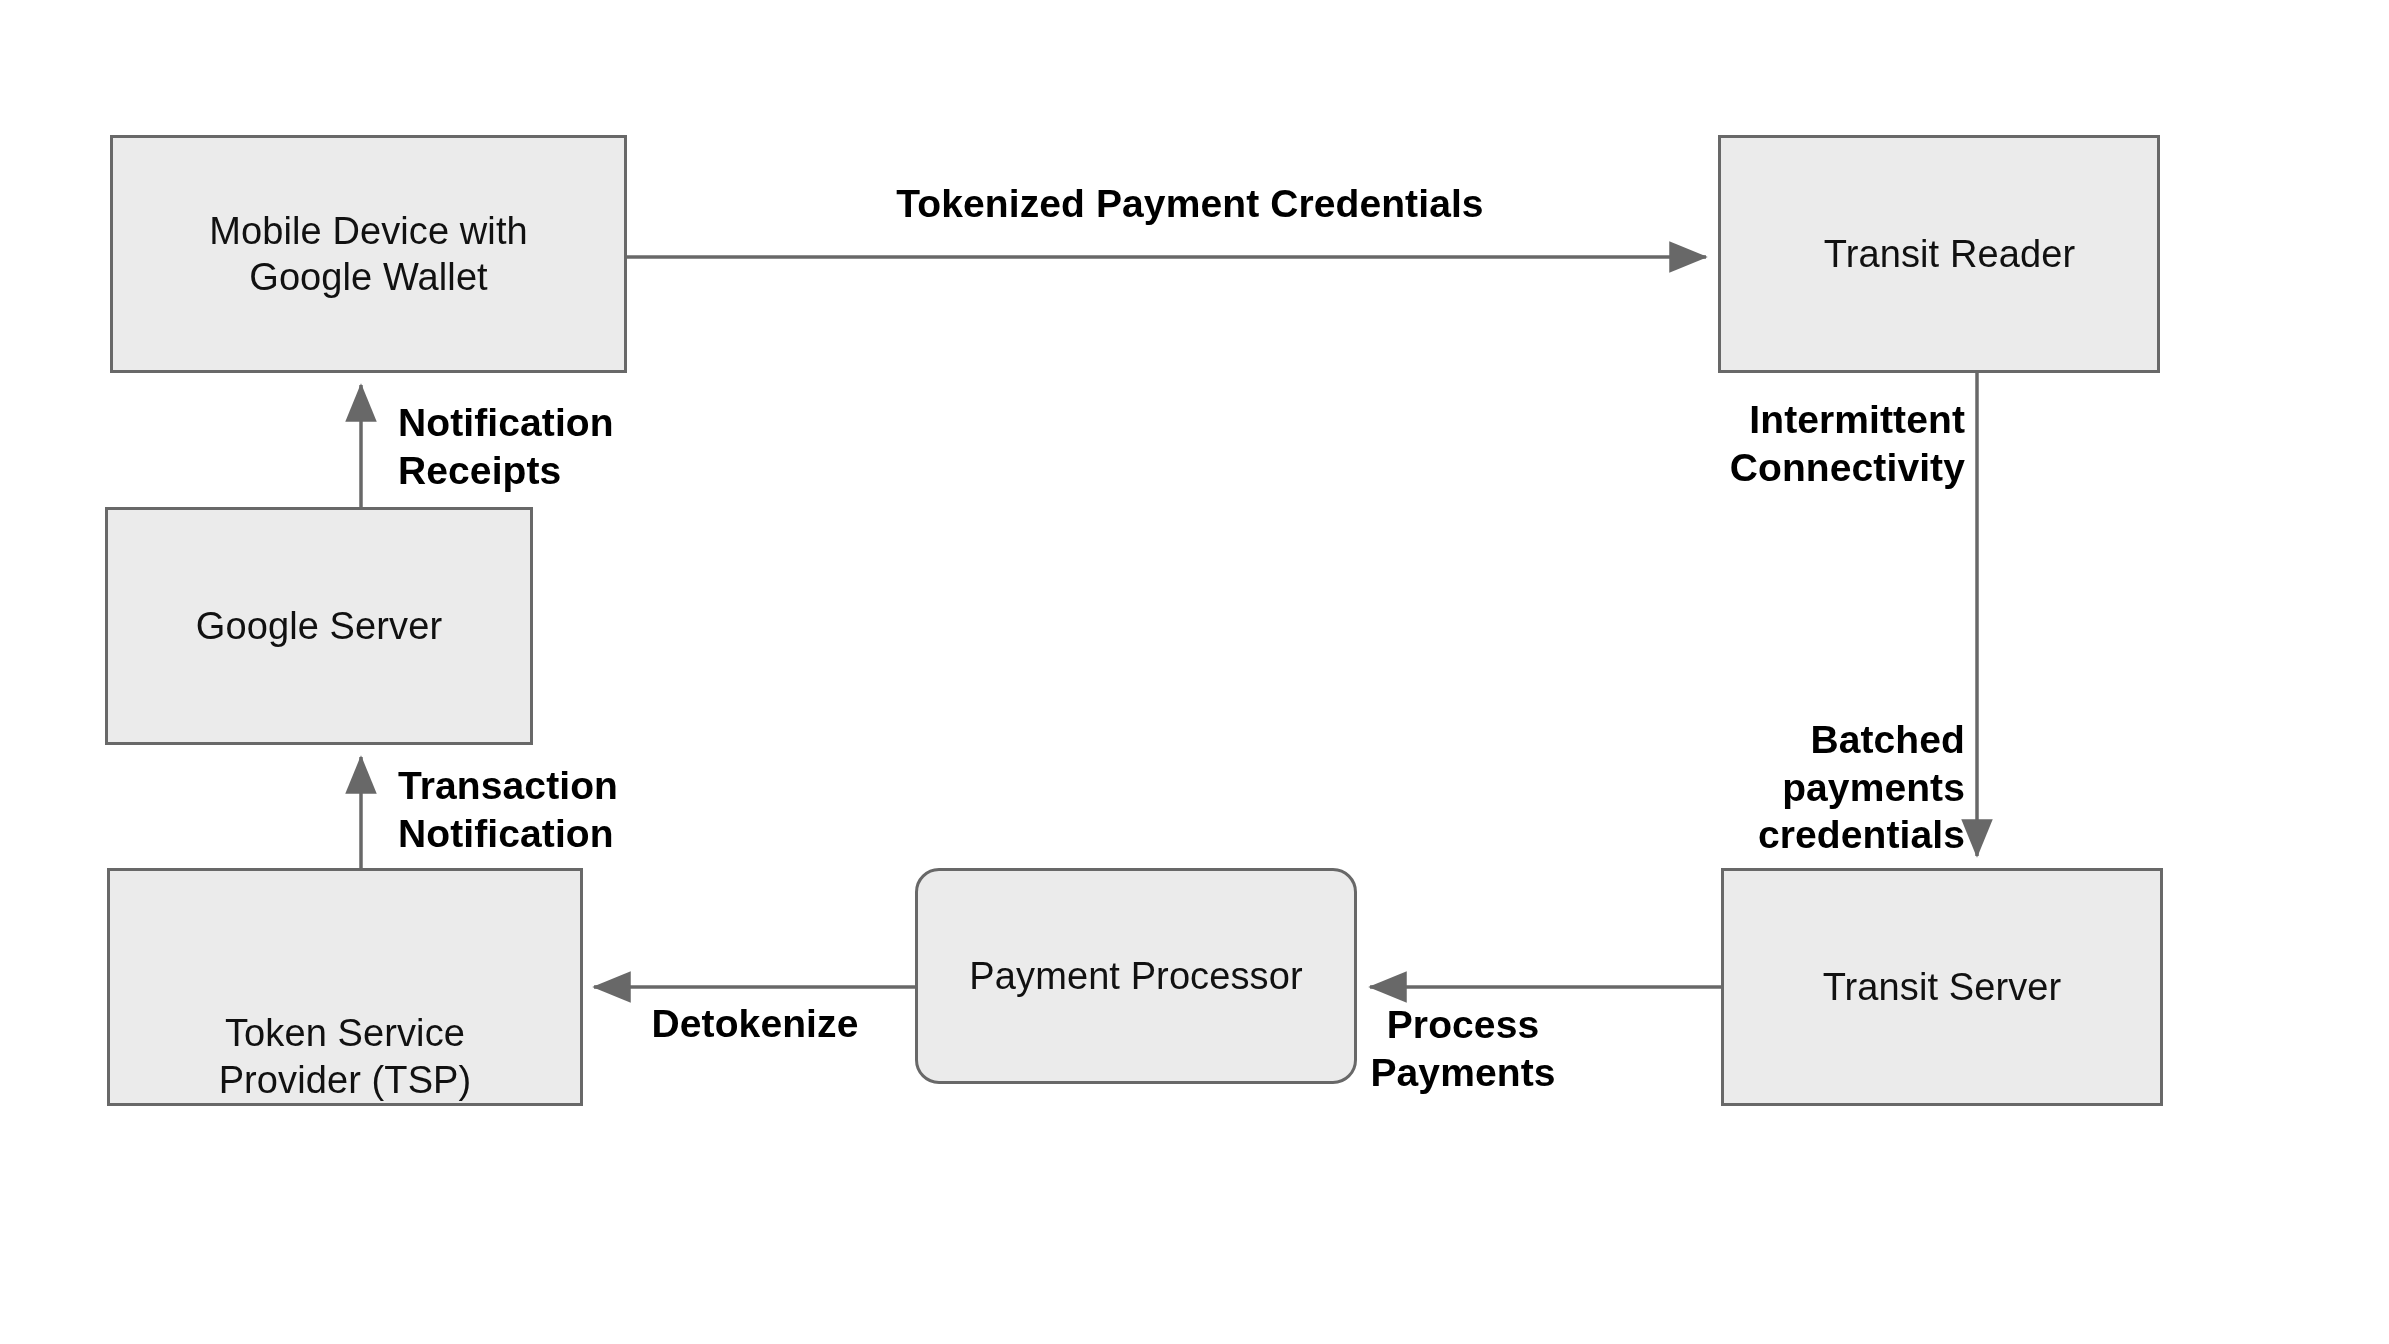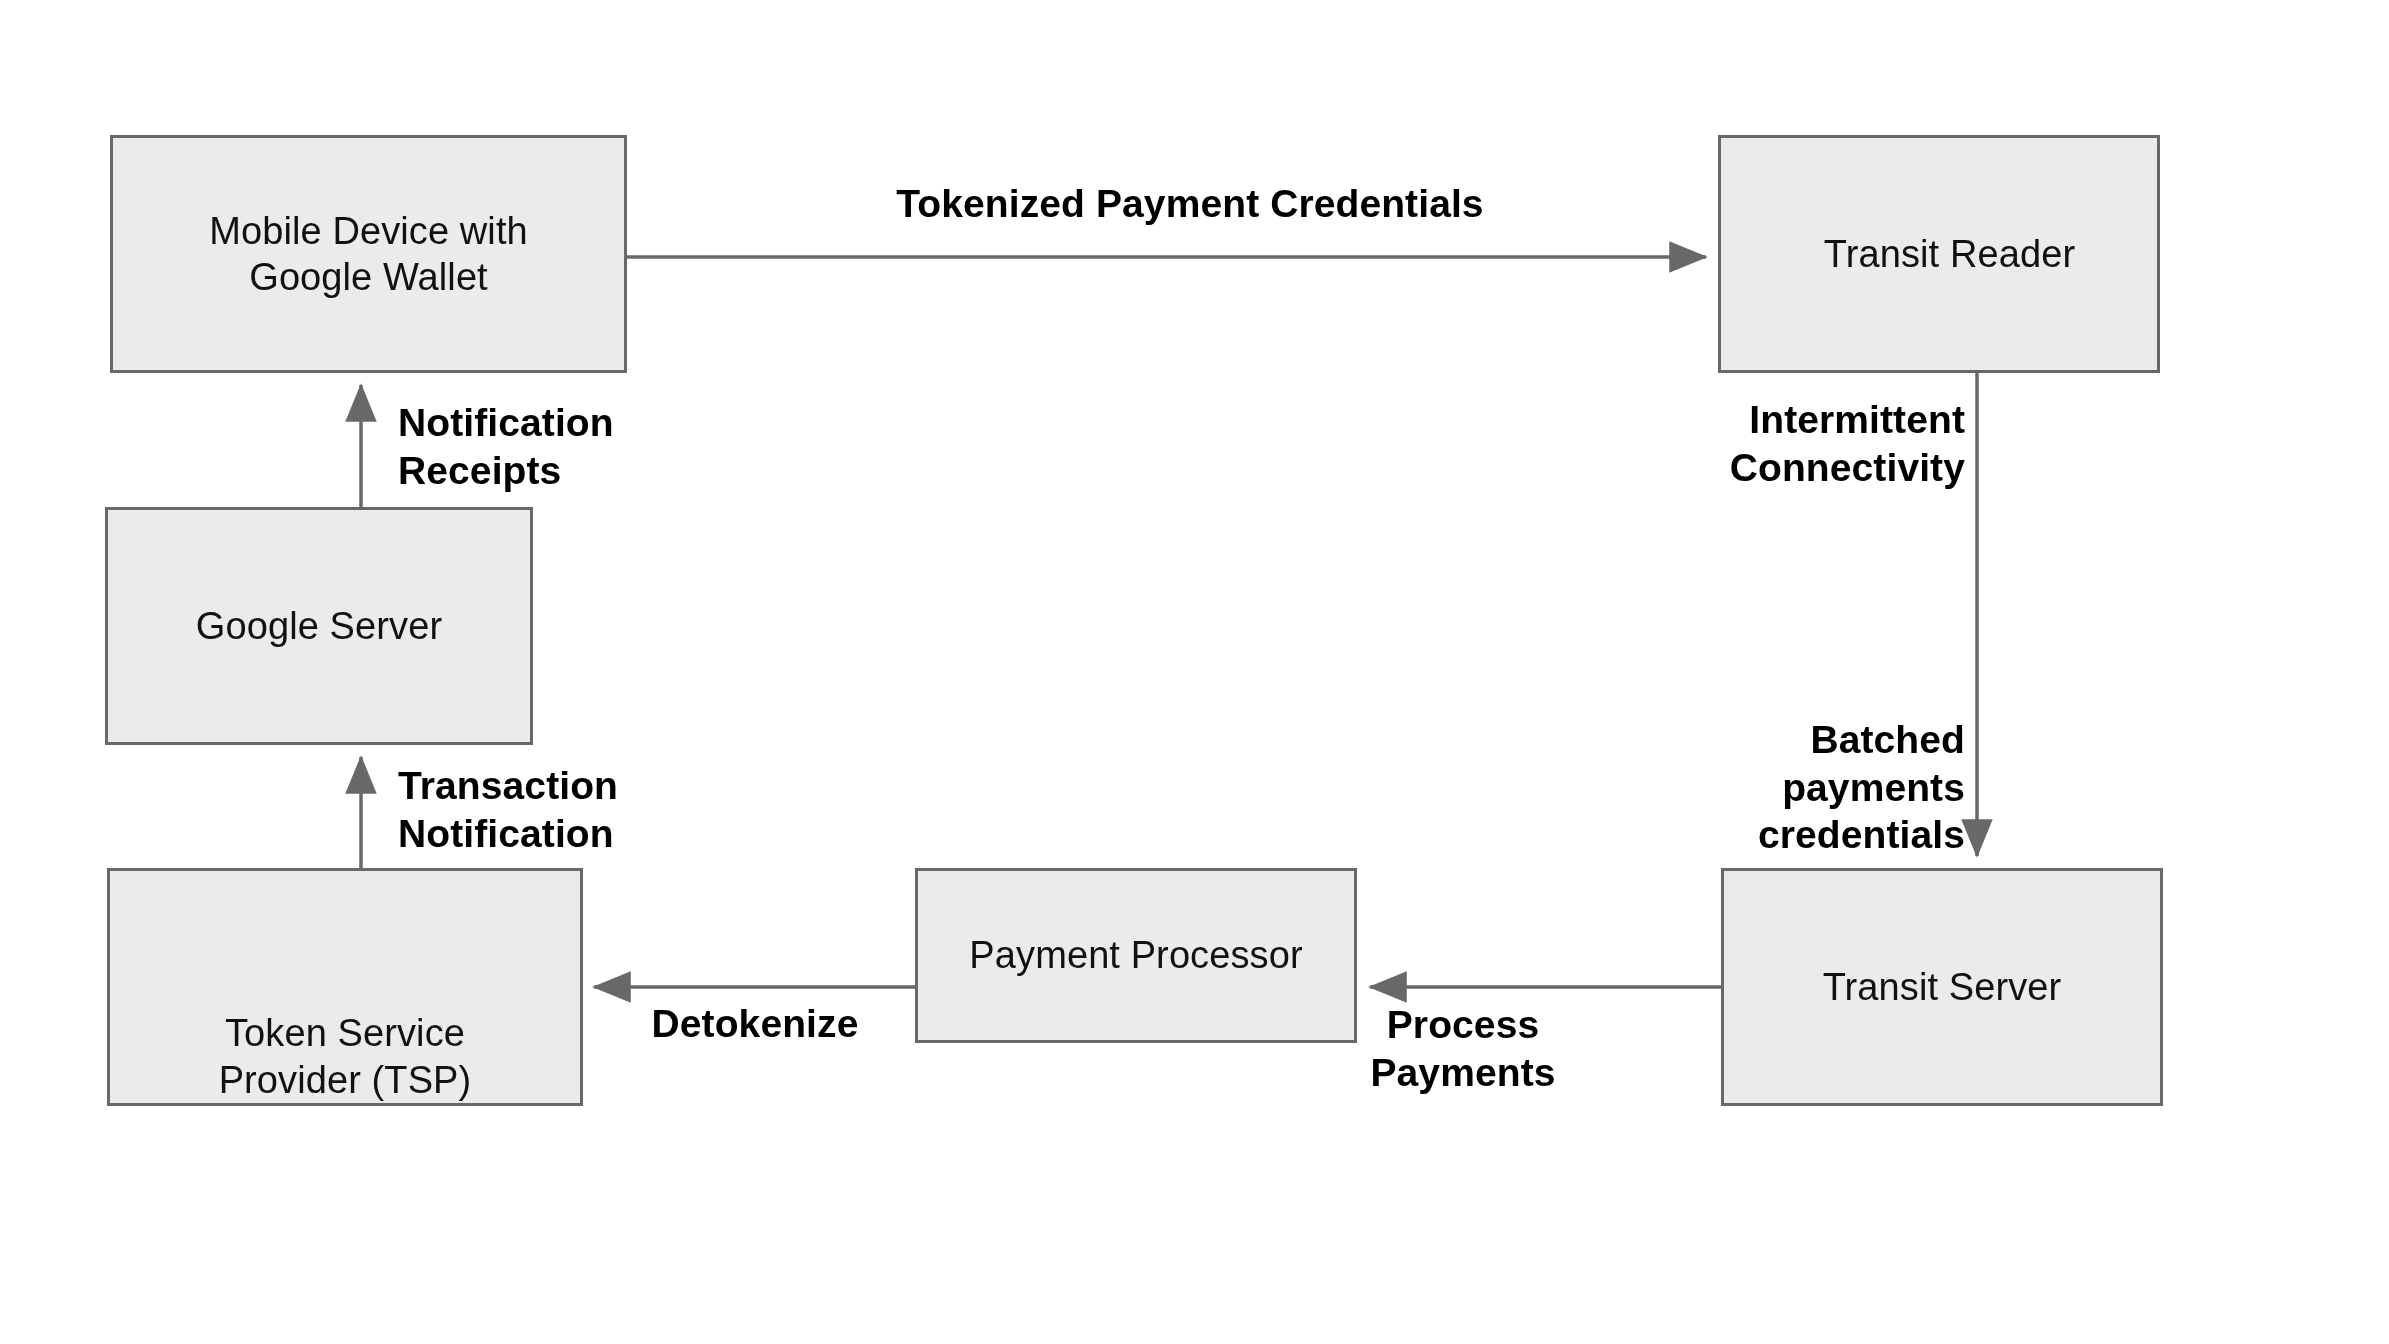--- a/index.html
+++ b/index.html
@@ -93,21 +93,21 @@
 
   <div class="node" style="left:105px; top:507px; width:428px; height:238px;">
     <span class="node-label">Google Server</span>
   </div>
 
   <div class="node" style="left:107px; top:868px; width:476px; height:238px;align-items:flex-end;">
     <span class="node-label">Token Service
 Provider (TSP)</span>
   </div>
 
-  <div class="node" style="left:915px; top:868px; width:442px; height:175px;">
+  <div class="node" style="left:915px; top:868px; width:442px; height:216px;border-radius:24px;">
     <span class="node-label">Payment Processor</span>
   </div>
 
   <div class="node" style="left:1721px; top:868px; width:442px; height:238px;">
     <span class="node-label">Transit Server</span>
   </div>
 
   <div class="edge-label center" style="left:830px; top:180px; width:720px;">Tokenized Payment Credentials</div>
 
   <div class="edge-label right" style="left:1647px; top:396px; width:318px;">Intermittent

